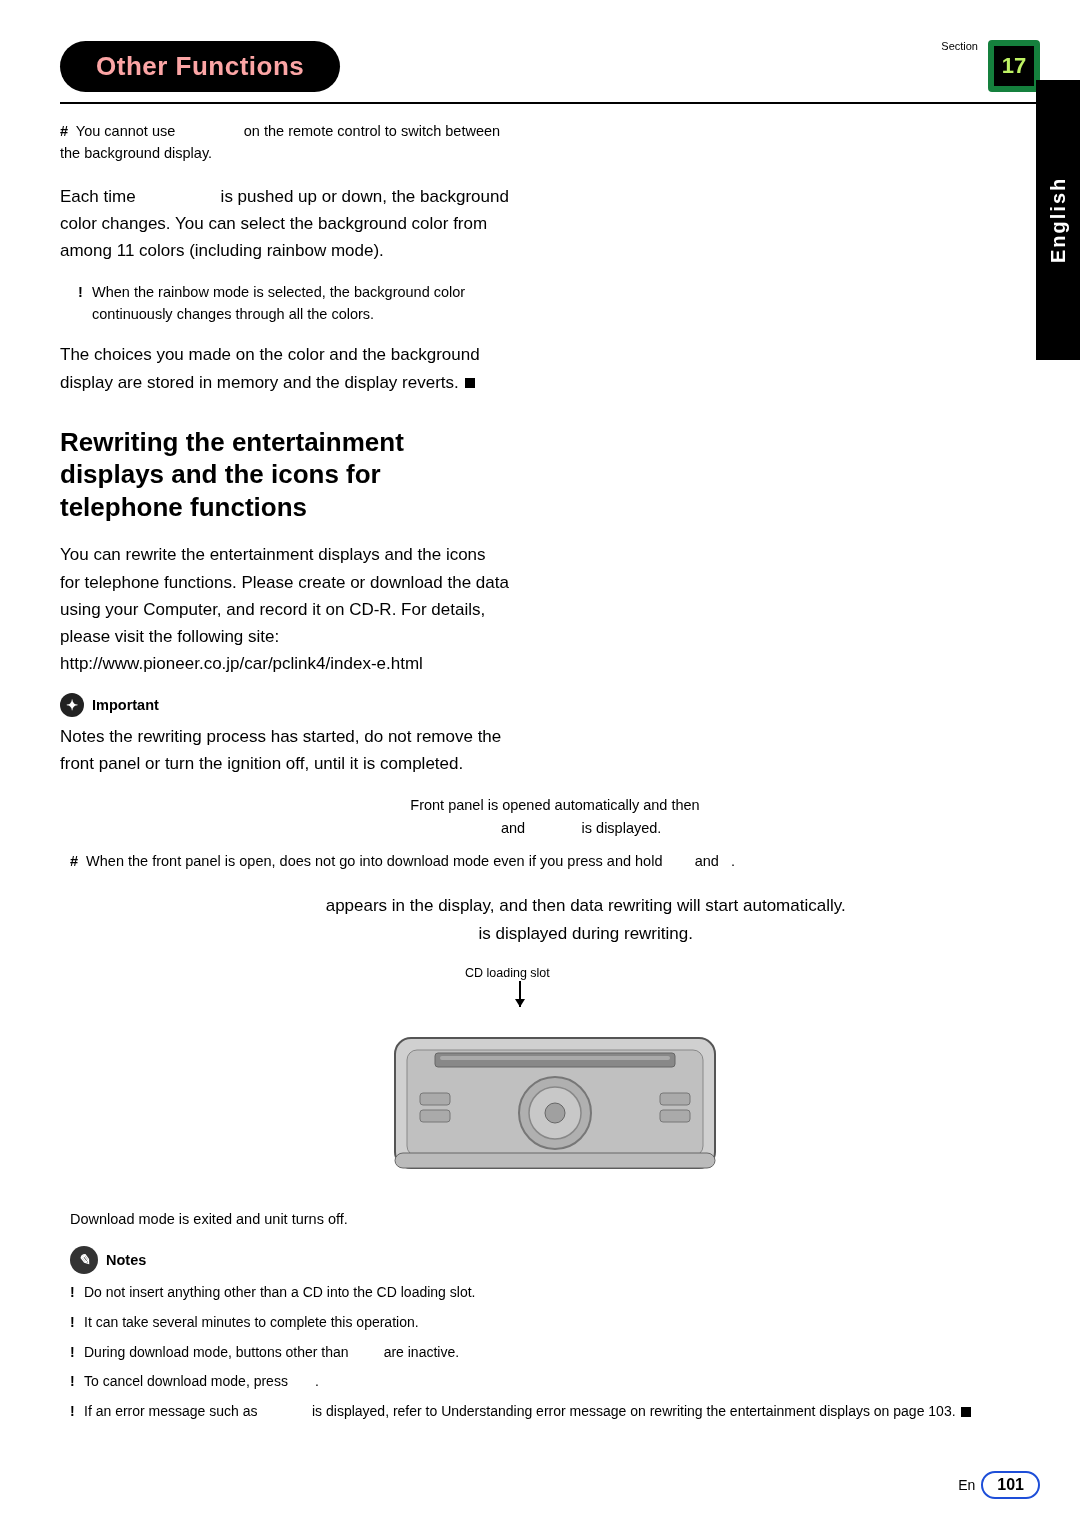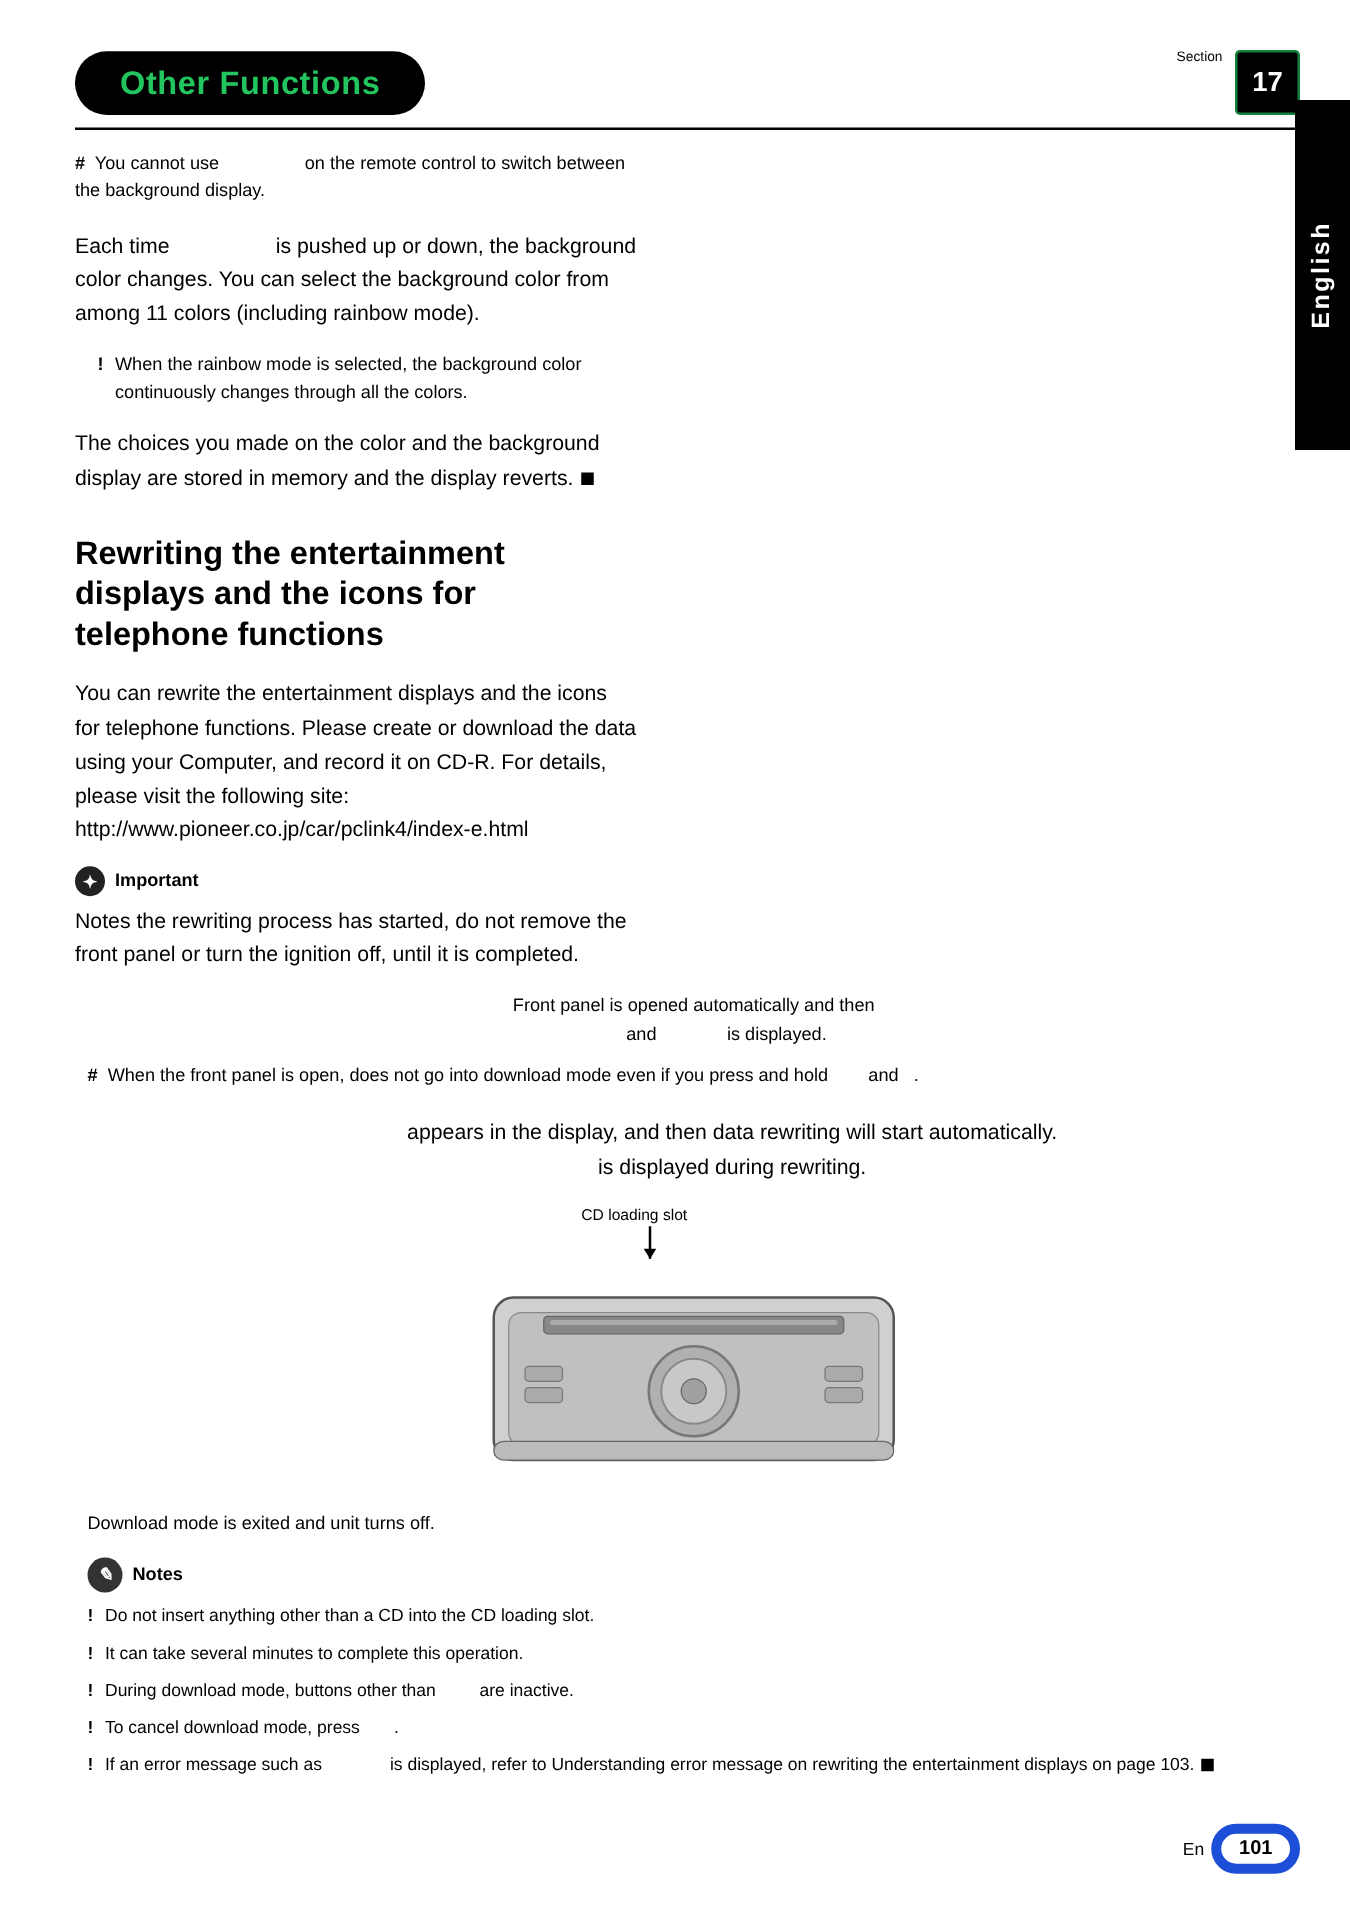--- a/index.html
+++ b/index.html
@@ -26,21 +26,21 @@
       display: flex;
       align-items: center;
       justify-content: space-between;
       padding: 0 40px 0 60px;
       margin-bottom: 10px;
       position: relative;
     }
 
     .other-functions-badge {
       background: #000;
-      color: #22c55e;
+      color: #fca5a5;
       border-radius: 28px;
       padding: 10px 36px;
       font-size: 26px;
       font-weight: bold;
       display: inline-block;
       letter-spacing: 0.5px;
     }
 
     .section-area {
       display: flex;
@@ -50,24 +50,24 @@
 
     .section-label {
       font-size: 11px;
       color: #000;
       font-weight: normal;
       text-align: right;
       line-height: 1.2;
     }
 
     .section-number-box {
-      border: 2px solid #15803d;
+      border: 6px solid #15803d;
       border-radius: 4px;
       background: #000;
-      color: #ffffff;
+      color: #bef264;
       font-size: 22px;
       font-weight: bold;
       width: 52px;
       height: 52px;
       display: flex;
       align-items: center;
       justify-content: center;
     }
 
     
@@ -277,21 +277,21 @@
       align-items: center;
       gap: 6px;
       font-size: 14px;
     }
 
     .en-label {
       font-size: 14px;
     }
 
     .page-number-box {
-      border: 8px solid #1d4ed8;
+      border: 2px solid #1d4ed8;
       border-radius: 20px;
       padding: 3px 14px;
       font-size: 16px;
       font-weight: bold;
     }
 
     .inline-stop {
       display: inline-block;
       width: 10px;
       height: 10px;

